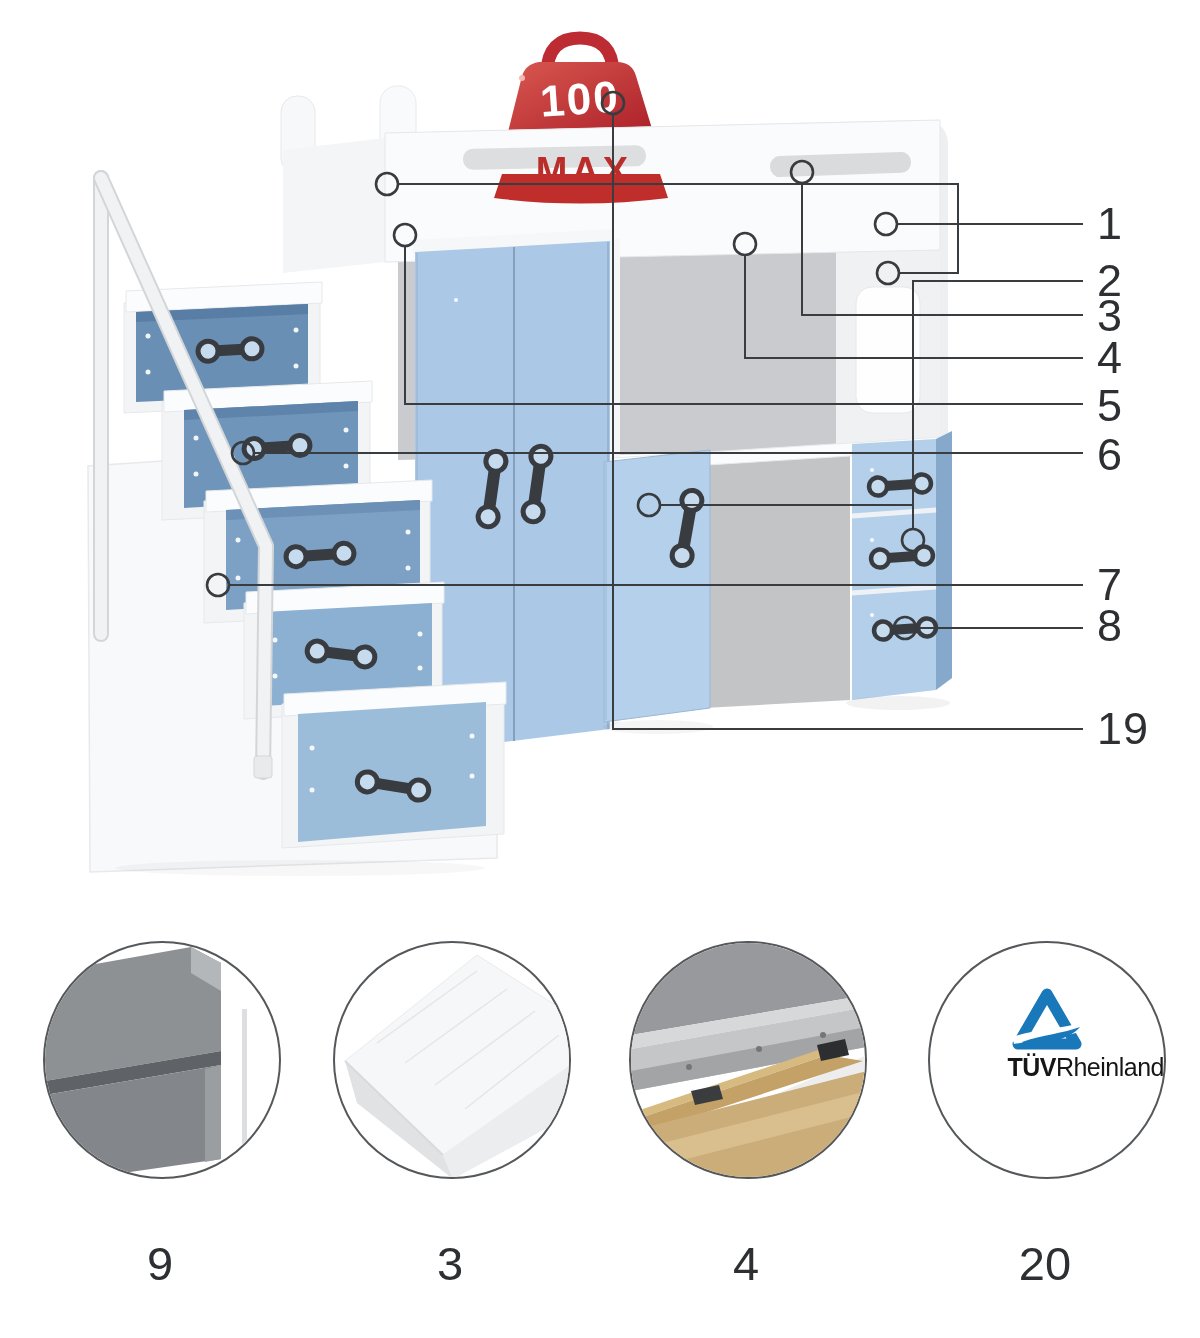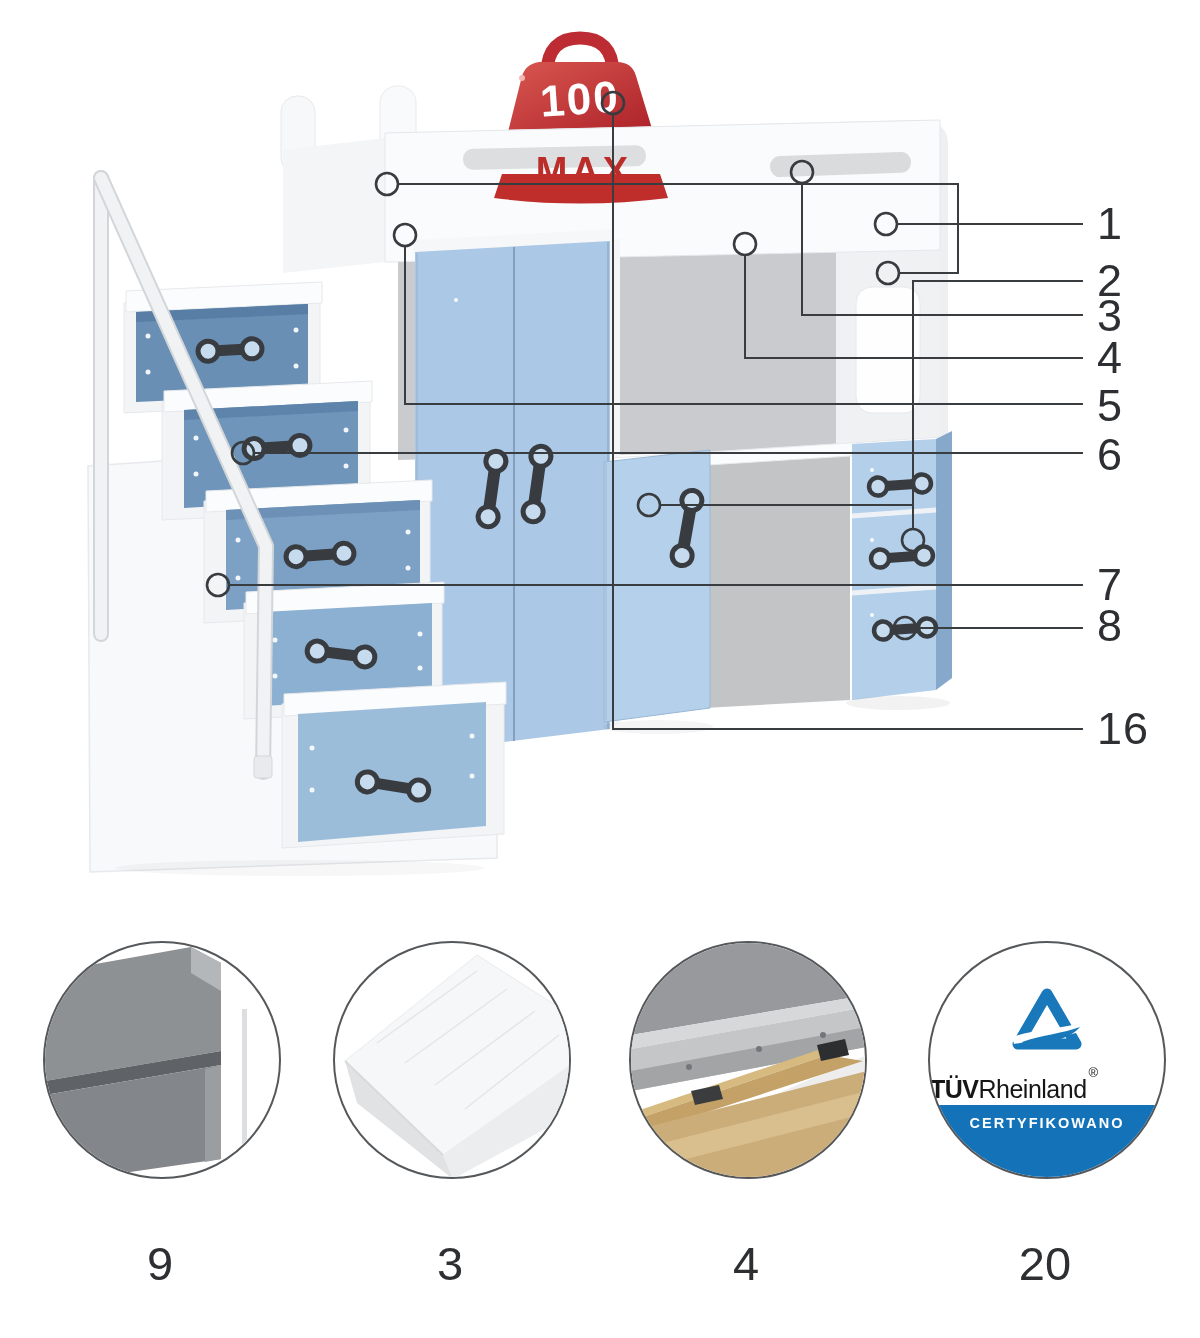--- a/index.html
+++ b/index.html
@@ -6,21 +6,21 @@
   .stage{position:relative;width:1200px;height:1338px;background:#fff;
          font-family:"Liberation Sans",sans-serif;}
   svg.scene{position:absolute;left:0;top:0;}
   .co{position:absolute;left:1097px;transform:translateY(-52%);
       font-size:45px;line-height:1;color:#2d2f32;letter-spacing:1px;}
   .dn{position:absolute;top:1240px;transform:translateX(-50%);
       font-size:47px;line-height:1;color:#2d2f32;}
   .detail-circle{position:absolute;width:234px;height:234px;border-radius:50%;
       border:2px solid #55585b;overflow:hidden;background:#fff;}
   .tuv-tri{position:absolute;left:50%;top:44px;transform:translateX(-50%);}
-  .tuv-brand{position:absolute;top:132px;width:100%;text-align:left;
+  .tuv-brand{position:absolute;top:110px;width:100%;text-align:right;
       font-size:25px;color:#161616;letter-spacing:-0.5px;}
   .tuv-brand .b{font-weight:700;}
   .tuv-brand .reg{position:absolute;font-size:13px;margin-top:-10px;margin-left:2px;}
   .tuv-band{position:absolute;top:162px;left:0;width:100%;height:80px;background:#1473b8;}
   .tuv-band span{display:block;margin-top:10px;text-align:center;color:#fff;
       font-weight:700;font-size:14.5px;letter-spacing:2px;}
   .badge-100{font-family:"Liberation Sans",sans-serif;font-weight:700;}
   .badge-max{font-family:"Liberation Sans",sans-serif;font-weight:700;}
 </style>
 </head>
@@ -246,21 +246,21 @@
 </svg>
 
 <span class="co" style="top:224px">1</span>
 <span class="co" style="top:281px">2</span>
 <span class="co" style="top:316px">3</span>
 <span class="co" style="top:358px">4</span>
 <span class="co" style="top:406px">5</span>
 <span class="co" style="top:455px">6</span>
 <span class="co" style="top:585px">7</span>
 <span class="co" style="top:626px">8</span>
-<span class="co" style="top:729px">16</span>
+<span class="co" style="top:729px">19</span>
 
 <div class="detail-circle" style="left:43px;top:941px;">
   <svg width="234" height="234" viewBox="0 0 234 234">
     <polygon points="0,30 146,4 176,20 176,108 0,138" fill="#8e9194"></polygon>
     <polygon points="146,4 176,20 176,48 146,30" fill="#b4b7ba"></polygon>
     <polygon points="0,138 176,108 176,122 0,152" fill="#5f6266"></polygon>
     <polygon points="0,152 176,122 176,216 36,236 0,236" fill="#83868a"></polygon>
     <polygon points="176,122 176,216 160,219 160,126" fill="#9b9ea1"></polygon>
     <rect x="197" y="66" width="5" height="170" fill="#dcdee0"></rect>
   </svg>
@@ -301,23 +301,20 @@
   </svg>
 </div>
 
 <div class="detail-circle" style="left:928px;top:941px;">
   <svg class="tuv-tri" width="74" height="68" viewBox="0 0 74 68">
     <path d="M37 7 L66 57 H8 Z" fill="none" stroke="#1878ba" stroke-width="11" stroke-linejoin="round"></path>
     <path d="M2 50 C 24 42, 52 42, 74 35 L 74 44 C 52 50, 26 53, 4 57 Z" fill="#fff"></path>
     <path d="M12 55 C 32 48, 54 46, 70 40 C 62 50, 42 56, 18 60 Z" fill="#1878ba"></path>
   </svg>
   <div class="tuv-brand"><span class="b">TÜV</span><span>Rheinland</span><span class="reg">®</span></div>
-  <div class="tuv-band">
-    <span>CERTYFIKOWANO</span>
-  </div>
 </div>
 
 <span class="dn" style="left:160px">9</span>
 <span class="dn" style="left:450px">3</span>
 <span class="dn" style="left:746px">4</span>
 <span class="dn" style="left:1045px">20</span>
 
 </div>
 
 </body></html>

